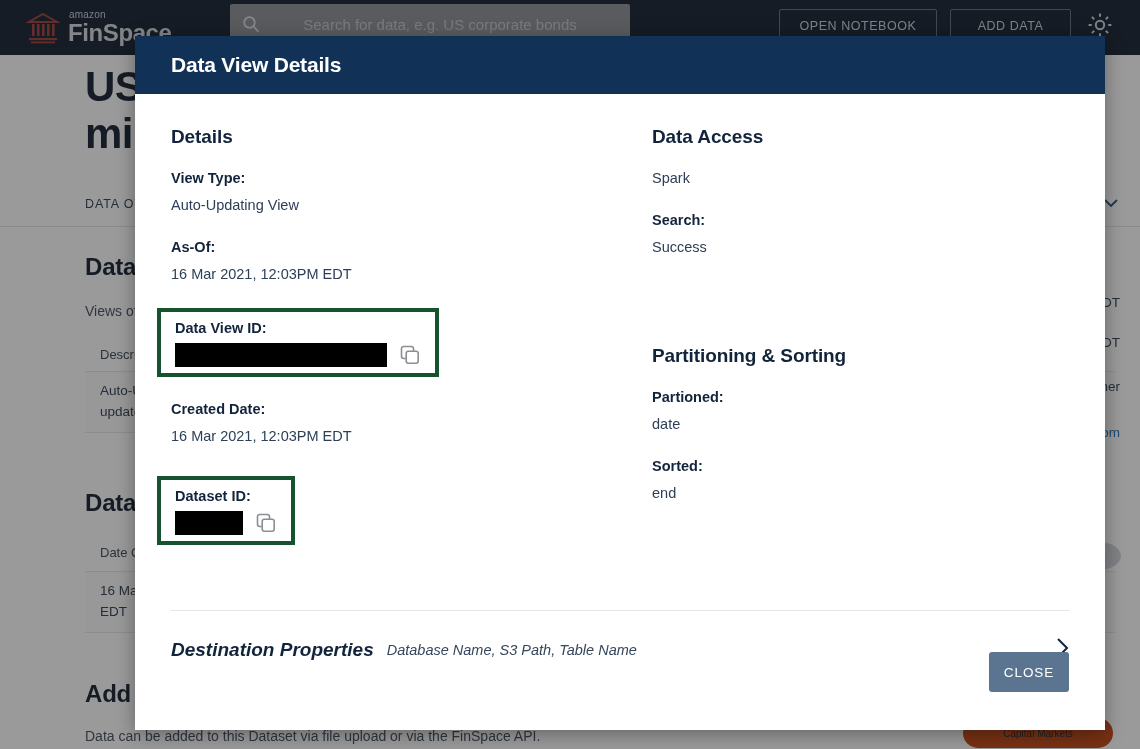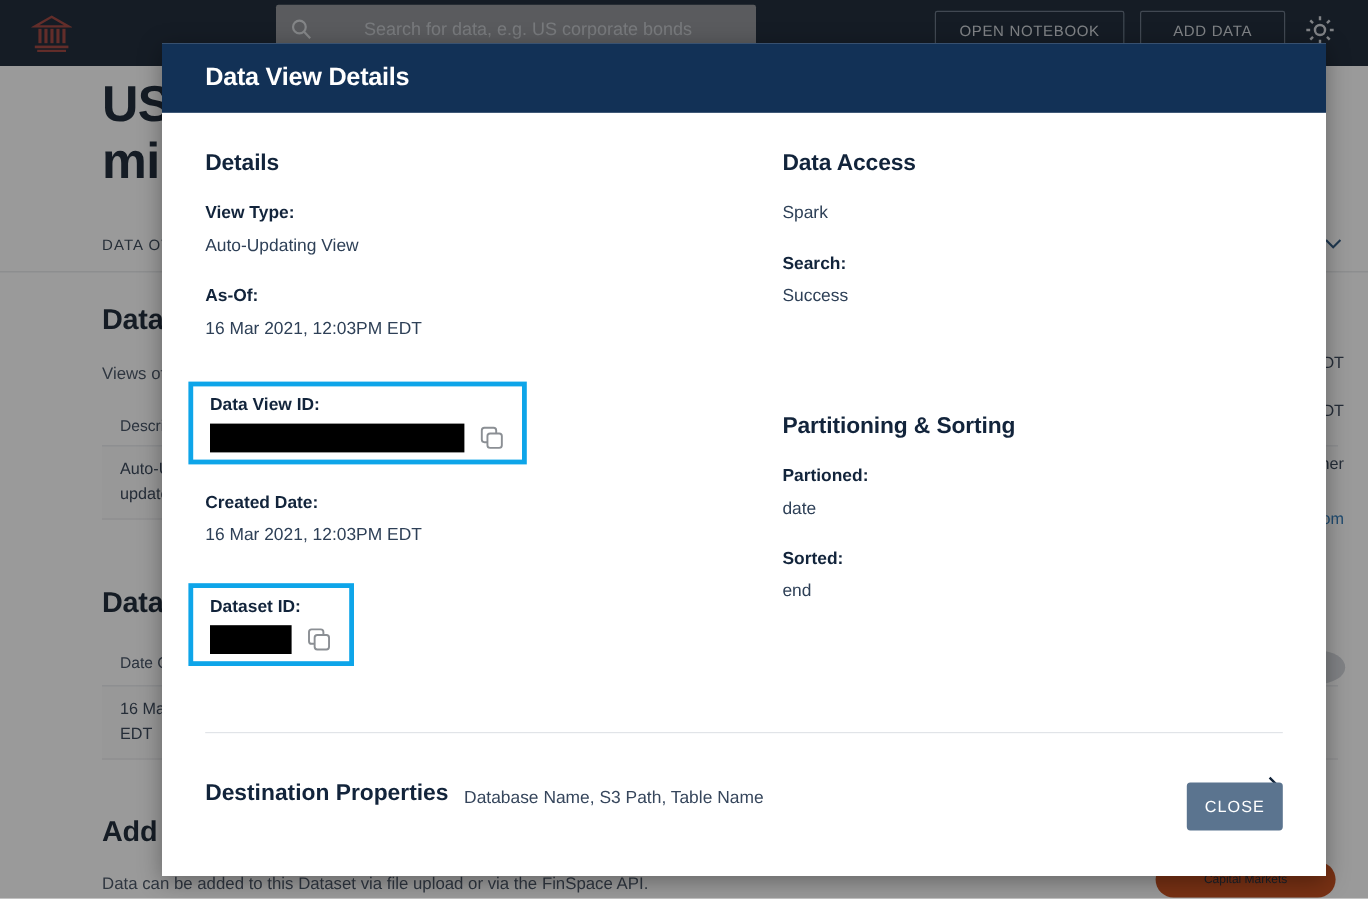--- a/index.html
+++ b/index.html
@@ -147,42 +147,42 @@
   .fld-label {
     font-size: 14.5px; font-weight: 700; color: #12243b; margin-bottom: 11px;
   }
   .fld-value {
     font-size: 14.5px; color: #2e4057; margin-bottom: 26px;
   }
   .spacer-lg { height: 64px; }
 
   
   .hl {
-    border: 4px solid #0ea5e9; padding: 8px 14px 6px 14px;
-    margin: 10px 0 10px -14px; display: inline-block;
+    border: 4px solid #14532d; padding: 8px 14px 6px 14px;
+    margin: 0 0 10px -14px; display: inline-block;
   }
   .hl .fld-label { margin-bottom: 7px; }
   .redact-row { display: flex; align-items: center; }
   .redact {
     height: 24px; background: #000000; display: inline-block;
   }
   .redact.wide { width: 212px; }
   .redact.narrow { width: 68px; }
   .copy-btn {
     background: none; border: 0; padding: 0; margin-left: 12px;
     cursor: pointer; width: 22px; height: 22px; line-height: 0;
   }
 
   .divider {
     position: absolute; left: 36px; right: 36px; top: 516px;
     height: 1px; background: #e1e4e8;
   }
   .dest-row {
     position: absolute; left: 36px; right: 36px; top: 533px;
-    height: 46px; display: flex; align-items: flex-end; cursor: pointer;
+    height: 46px; display: flex; align-items: center; cursor: pointer; font-style: italic;
   }
   .dest-title {
     font-size: 19px; font-weight: 700; color: #12243b; margin-right: 13px;
   }
   .dest-sub { font-size: 14.5px; color: #36465c; }
   .dest-chev { margin-left: auto; }
 
   .modal-foot {
     position: absolute; right: 36px; bottom: 38px;
   }
@@ -242,20 +242,24 @@
         <svg width="34" height="34" viewBox="0 0 34 34">
           <path d="M17 3 L31 11 L3 11 Z" fill="none" stroke="#9b3a33" stroke-width="2"></path>
           <rect x="6" y="13" width="2.6" height="12" fill="#9b3a33"></rect>
           <rect x="11" y="13" width="2.6" height="12" fill="#9b3a33"></rect>
           <rect x="16" y="13" width="2.6" height="12" fill="#9b3a33"></rect>
           <rect x="21" y="13" width="2.6" height="12" fill="#9b3a33"></rect>
           <rect x="26" y="13" width="2.6" height="12" fill="#9b3a33"></rect>
           <rect x="3" y="27" width="28" height="2.2" fill="#9b3a33"></rect>
           <rect x="5" y="30.5" width="24" height="1.8" fill="#9b3a33"></rect>
         </svg>
+      </span>
+      <span class="brand-text">
+        <span class="brand-amazon">amazon</span>
+        <span class="brand-fin">FinSpace</span>
       </span>
     </div>
 
     <div class="searchbox">
       <span class="search-icon">
         <svg width="18" height="18" viewBox="0 0 18 18">
           <circle cx="7.5" cy="7.5" r="5.3" fill="none" stroke="#d8dade" stroke-width="1.8"></circle>
           <line x1="11.4" y1="11.4" x2="16.5" y2="16.8" stroke="#d8dade" stroke-width="1.8"></line>
         </svg>
       </span>

